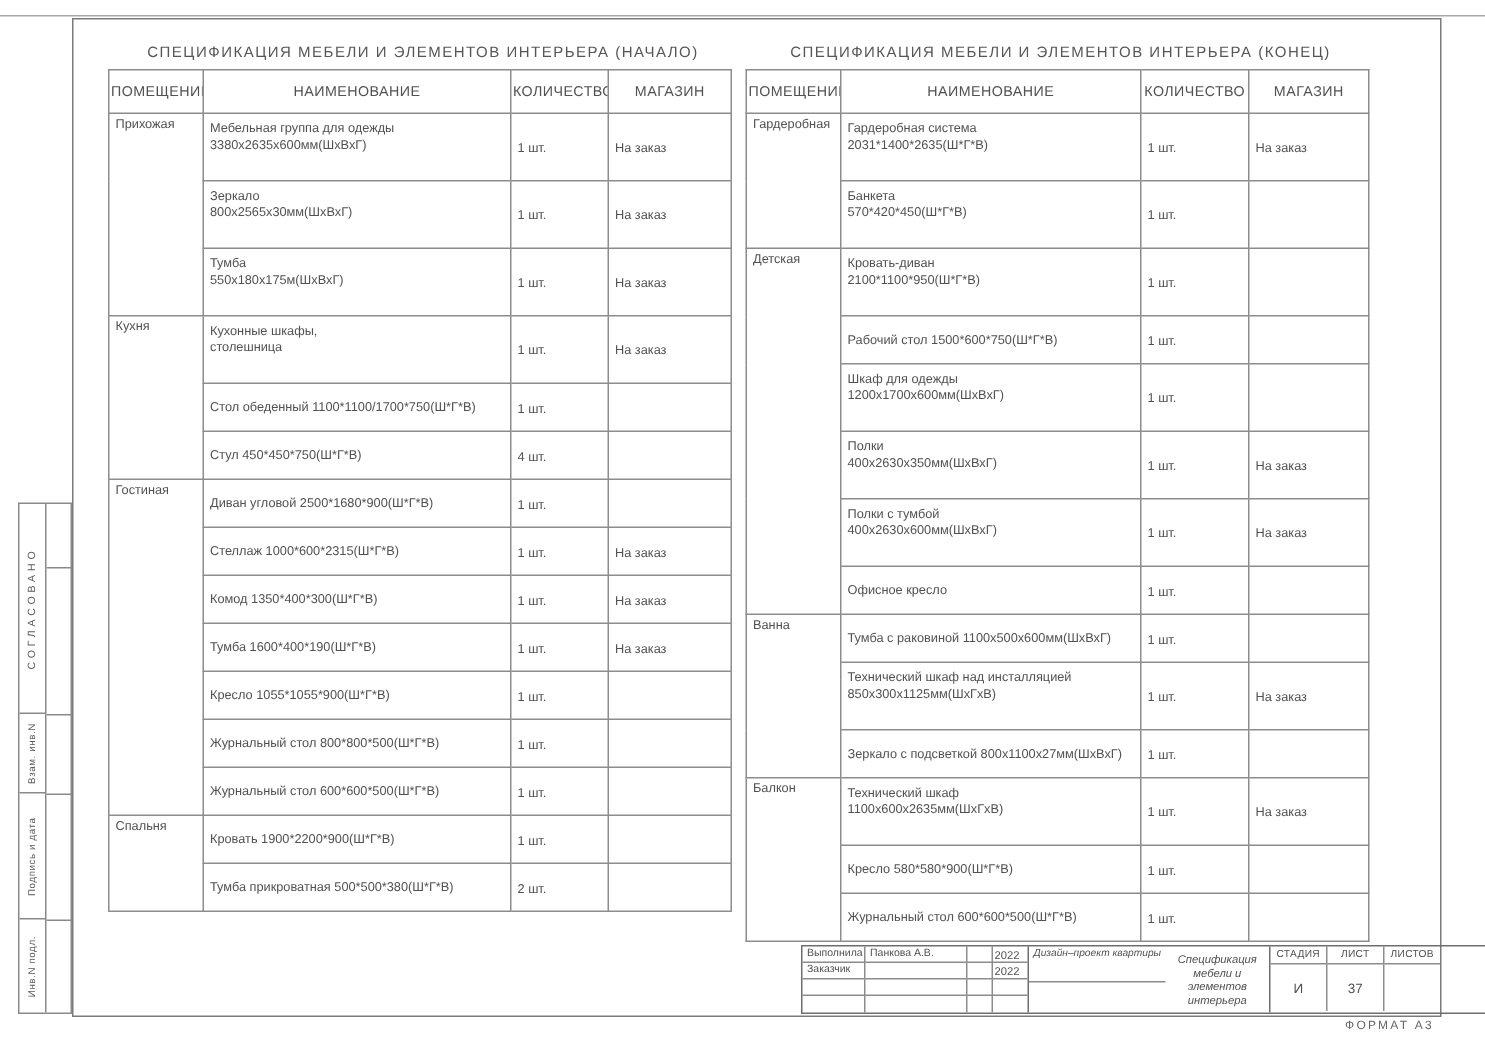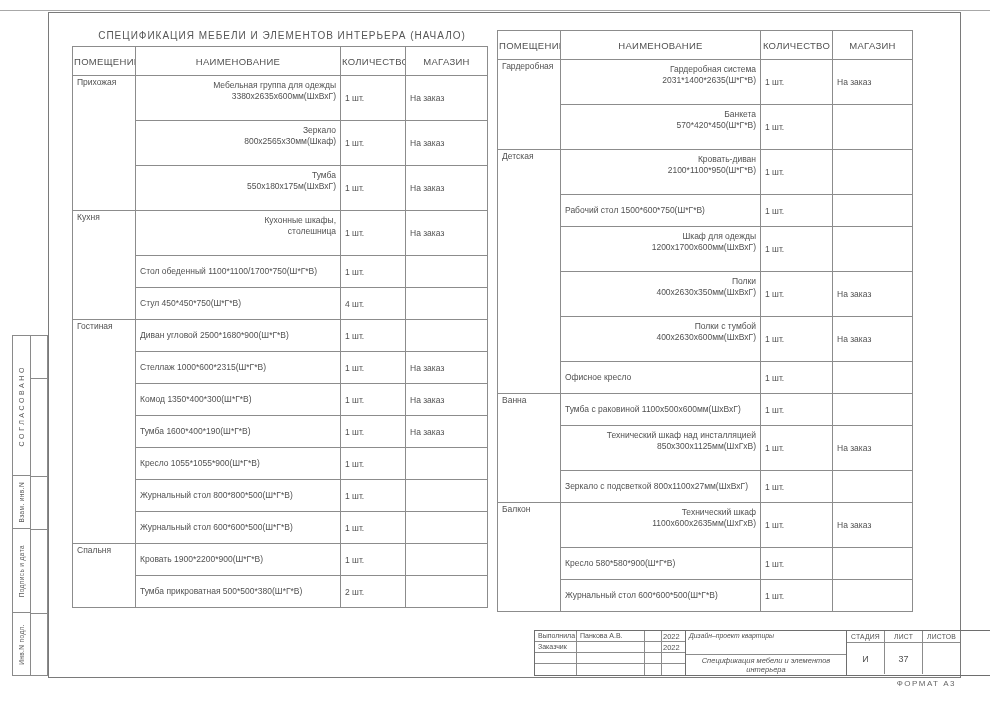--- a/index.html
+++ b/index.html
@@ -20,21 +20,21 @@
   }
   table.spec{border-collapse:collapse;table-layout:fixed;width:415px;border:1.5px solid #6e6e6e;}
   table.spec th, table.spec td{border:1px solid #8c8c8c;color:#515151;}
   table.spec th{
     height:26px;font-weight:normal;font-size:9.5px;letter-spacing:0.3px;
     text-align:center;white-space:nowrap;overflow:hidden;
   }
   table.spec td{font-size:8.5px;padding:1px 4px;}
   td.room{vertical-align:top;padding-top:5px;}
   td.name{vertical-align:middle;line-height:1.35;}
-  tr.h2 td.name{vertical-align:top;padding-top:4px;text-align:right;}
+  tr.h2 td.name{vertical-align:top;padding-top:4px;}
   td.qty,td.shop{text-align:left;vertical-align:middle;white-space:nowrap;}
   tr.h1 > td{height:29px;}
   tr.h2 > td{height:39px;}
 
   
   .side-stamp{position:absolute;left:12px;top:335px;width:36px;height:341px;border:1px solid #8a8a8a;box-sizing:border-box;}
   .ss-vdiv{position:absolute;left:17px;top:0;width:1px;height:100%;background:#8a8a8a;}
   .ss-cell{position:absolute;left:0;width:17px;display:flex;align-items:center;justify-content:center;box-sizing:border-box;}
   .ss-cell.b{border-bottom:1px solid #8a8a8a;}
   .ss-hline{position:absolute;left:18px;width:17px;height:1px;background:#8a8a8a;}
@@ -44,21 +44,21 @@
   
   .title-block{
     position:absolute;left:534px;top:630px;width:512px;height:46px;
     border:1.2px solid #6e6e6e;box-sizing:border-box;display:flex;font-size:7px;color:#515151;
   }
   .tb-left{display:grid;grid-template-columns:42px 68px 17px 23px;grid-auto-rows:11px;width:150px;border-right:1px solid #6e6e6e;}
   .tb-cell{box-sizing:border-box;padding:1px 2px 0 3px;overflow:hidden;white-space:nowrap;}
   .tb-cell.br{border-right:1px solid #8c8c8c;}
   .tb-cell.bb{border-bottom:1px solid #8c8c8c;}
   .tb-cell.date{padding-left:1px;font-size:7.5px;}
-  .tb-mid{width:160px;border-right:1px solid #6e6e6e;display:flex;flex-direction:column;}
+  .tb-mid{width:160px;border-right:1px solid #6e6e6e;display:flex;}
   .tb-project{height:21px;border-bottom:1px solid #8c8c8c;padding:1px 3px;font-style:italic;font-size:6.8px;}
   .tb-doc{flex:1;display:flex;align-items:center;justify-content:center;font-style:italic;font-size:7.5px;text-align:center;padding:0 2px;}
   .tb-right{display:grid;grid-template-columns:38px 38px 37px;grid-template-rows:12px 31px;flex:1;}
   .tb-hdr{box-sizing:border-box;border-bottom:1px solid #8c8c8c;display:flex;align-items:center;justify-content:center;font-size:6.8px;letter-spacing:0.2px;}
   .tb-val{box-sizing:border-box;display:flex;align-items:center;justify-content:center;font-size:9px;}
   .tb-right .br{border-right:1px solid #8c8c8c;}
 
   .format-label{position:absolute;right:34px;top:679px;font-size:8px;letter-spacing:1.5px;color:#666;}
 </style>
 </head>
@@ -110,21 +110,21 @@
           <td class="name">
             <div>Мебельная группа для одежды</div>
             <div>3380х2635х600мм(ШхВхГ)</div>
           </td>
           <td class="qty">1 шт.</td>
           <td class="shop">На заказ</td>
         </tr>
         <tr class="h2">
           <td class="name">
             <div>Зеркало</div>
-            <div>800х2565х30мм(Шкаф)</div>
+            <div>800х2565х30мм(ШхВхГ)</div>
           </td>
           <td class="qty">1 шт.</td>
           <td class="shop">На заказ</td>
         </tr>
         <tr class="h2">
           <td class="name">
             <div>Тумба</div>
             <div>550х180х175м(ШхВхГ)</div>
           </td>
           <td class="qty">1 шт.</td>
@@ -216,20 +216,21 @@
             <div>Тумба прикроватная 500*500*380(Ш*Г*В)</div>
           </td>
           <td class="qty">2 шт.</td>
           <td class="shop"></td>
         </tr>
       </tbody>
     </table>
 </div>
 
 <div class="table-area right">
+  <div class="spec-title">СПЕЦИФИКАЦИЯ  МЕБЕЛИ  И  ЭЛЕМЕНТОВ  ИНТЕРЬЕРА  (КОНЕЦ)</div>
   <table class="spec">
     <colgroup>
         <col style="width:63px">
         <col style="width:200px">
         <col style="width:72px">
         <col style="width:80px">
       </colgroup>
   <thead>
         <tr>
           <th>ПОМЕЩЕНИЕ</th>

